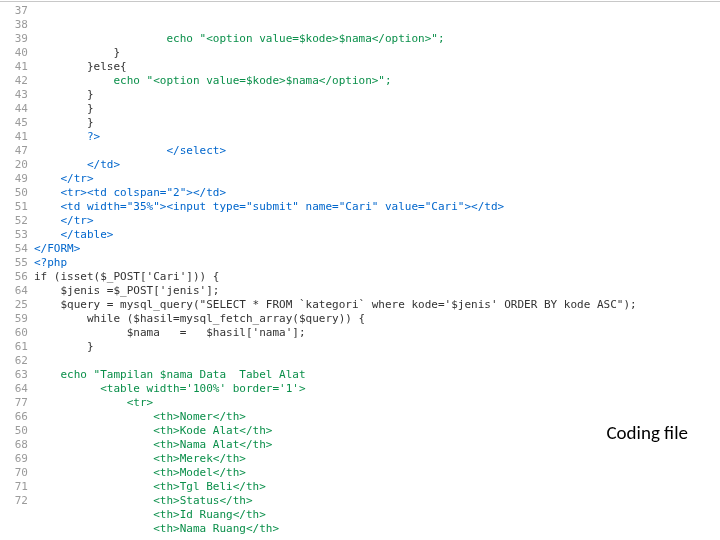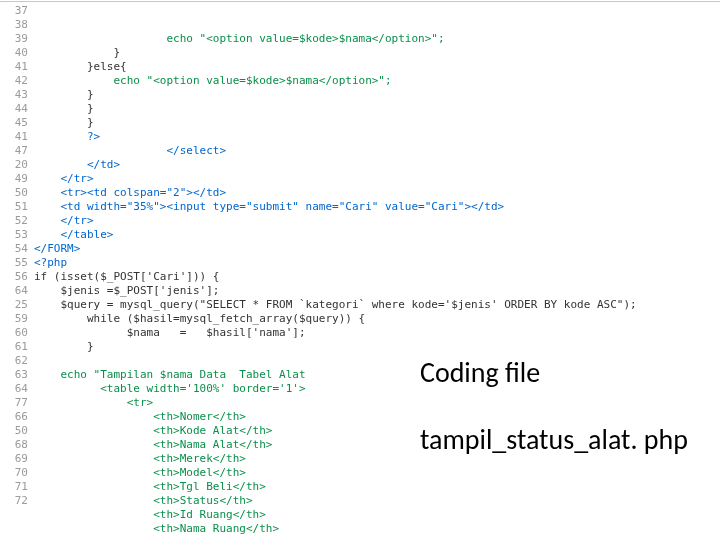--- a/index.html
+++ b/index.html
@@ -4,21 +4,21 @@
 <style>
   html,body{margin:0;padding:0;width:720px;height:540px;background:#fff;font-family:Consolas,Monaco,monospace;font-size:11px;overflow:hidden}
   .editor{display:flex;height:540px}
   .gutter{width:28px;text-align:right;padding:4px 6px 0 0;color:#9b9b9b;user-select:none;line-height:14px}
   .gutter div{height:14px}
   .code{flex:1;padding:4px 0 0 0;line-height:14px;white-space:pre;color:#333;position:relative}
   .code .ln{height:14px;display:block}
   .s{color:#0a8f4a}   
   .k{color:#0066cc}   
   .p{color:#333}      
-  .caption{position:absolute;right:32px;bottom:50px;font-family:Calibri,Arial,sans-serif;font-size:28px;color:#000;text-align:left;line-height:1.2;pointer-events:none}
+  .caption{position:absolute;right:32px;bottom:50px;font-family:Calibri,Arial,sans-serif;font-size:19px;color:#000;text-align:center;line-height:1.2;pointer-events:none}
   .topline{position:absolute;left:0;right:0;top:1px;height:1px;background:#c8c8c8}
 </style>
 </head>
 <body>
 
 <div class="topline"></div>
 
 <div class="editor">
   <div class="gutter" id="gutter">
       <div>37</div>
@@ -54,16 +54,15 @@
       <div>50</div>
       <div>68</div>
       <div>69</div>
       <div>70</div>
       <div>71</div>
       <div>72</div>
     </div>
   <div class="code" id="code">
     <span class="ln"><span class="s">                    echo "&lt;option value=$kode&gt;$nama&lt;/option&gt;";</span></span><span class="ln"><span class="p">            }</span></span><span class="ln"><span class="p">        }else{</span></span><span class="ln"><span class="s">            echo "&lt;option value=$kode&gt;$nama&lt;/option&gt;";</span></span><span class="ln"><span class="p">        }</span></span><span class="ln"><span class="p">        }</span></span><span class="ln"><span class="p">        }</span></span><span class="ln"><span class="k">        ?&gt;</span></span><span class="ln"><span class="k">                    &lt;/select&gt;</span></span><span class="ln"><span class="k">        &lt;/td&gt;</span></span><span class="ln"><span class="k">    &lt;/tr&gt;</span></span><span class="ln"><span class="k">    &lt;tr&gt;&lt;td colspan="2"&gt;&lt;/td&gt;</span></span><span class="ln"><span class="k">    &lt;td width="35%"&gt;&lt;input type="submit" name="Cari" value="Cari"&gt;&lt;/td&gt;</span></span><span class="ln"><span class="k">    &lt;/tr&gt;</span></span><span class="ln"><span class="k">    &lt;/table&gt;</span></span><span class="ln"><span class="k">&lt;/FORM&gt;</span></span><span class="ln"><span class="k">&lt;?php</span></span><span class="ln"><span class="p">if (isset($_POST['Cari'])) {</span></span><span class="ln"><span class="p">    $jenis =$_POST['jenis'];</span></span><span class="ln"><span class="p">    $query = mysql_query("SELECT * FROM `kategori` where kode='$jenis' ORDER BY kode ASC");</span></span><span class="ln"><span class="p">        while ($hasil=mysql_fetch_array($query)) {</span></span><span class="ln"><span class="p">              $nama   =   $hasil['nama'];</span></span><span class="ln"><span class="p">        }</span></span><span class="ln"><span class="p"></span></span><span class="ln"><span class="s">    echo "Tampilan $nama Data  Tabel Alat</span></span><span class="ln"><span class="s">          &lt;table width='100%' border='1'&gt;</span></span><span class="ln"><span class="s">              &lt;tr&gt;</span></span><span class="ln"><span class="s">                  &lt;th&gt;Nomer&lt;/th&gt;</span></span><span class="ln"><span class="s">                  &lt;th&gt;Kode Alat&lt;/th&gt;</span></span><span class="ln"><span class="s">                  &lt;th&gt;Nama Alat&lt;/th&gt;</span></span><span class="ln"><span class="s">                  &lt;th&gt;Merek&lt;/th&gt;</span></span><span class="ln"><span class="s">                  &lt;th&gt;Model&lt;/th&gt;</span></span><span class="ln"><span class="s">                  &lt;th&gt;Tgl Beli&lt;/th&gt;</span></span><span class="ln"><span class="s">                  &lt;th&gt;Status&lt;/th&gt;</span></span><span class="ln"><span class="s">                  &lt;th&gt;Id Ruang&lt;/th&gt;</span></span><span class="ln"><span class="s">                  &lt;th&gt;Nama Ruang&lt;/th&gt;</span></span><div class="caption">
       <span>Coding file</span><br>
-      <span>tampil_status_alat. php</span>
     </div>
   </div>
 </div>
 
 </body></html>

